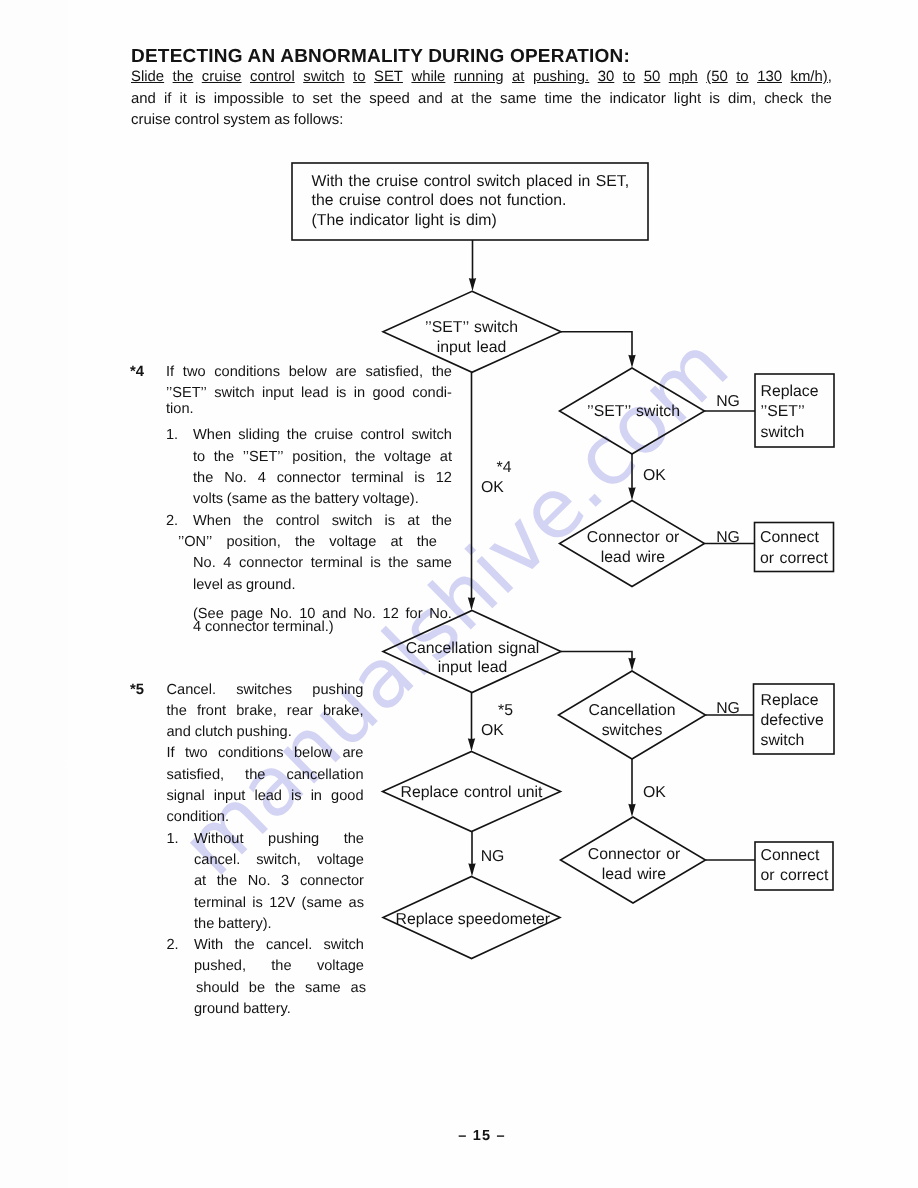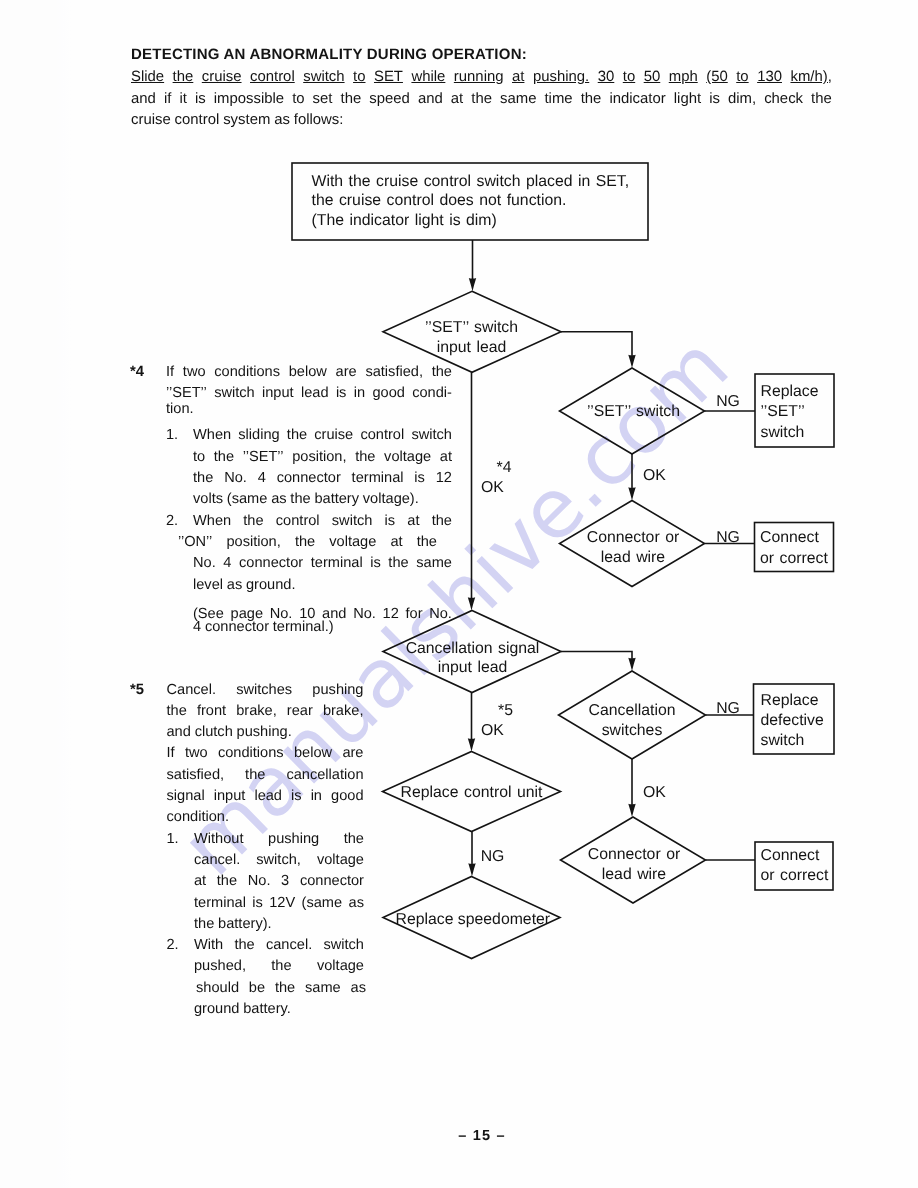--- a/index.html
+++ b/index.html
@@ -1,20 +1,20 @@
 <!DOCTYPE html>
 <html><head>
 <meta charset="utf-8">
 <style>
 html,body{margin:0;padding:0;background:#fff;}
 body{width:918px;height:1188px;font-family:"Liberation Sans",sans-serif;-webkit-font-smoothing:antialiased;text-rendering:geometricPrecision;}
 #page{position:relative;width:918px;height:1188px;overflow:hidden;background:#fefefe;color:#141414;}
 #paper{position:absolute;left:0;top:0;width:918px;height:1188px;z-index:0;background:linear-gradient(to right,#fdfdfd 0px,#fdfdfd 56px,#fdfdfe 62px,#fefefe 72px,#fefefe 918px);}
 #wm{position:absolute;left:0;top:0;width:918px;height:1188px;pointer-events:none;z-index:1;}
-#heading{position:absolute;left:131px;top:46px;font-size:15px;font-weight:bold;letter-spacing:0.22px;white-space:pre;z-index:3;}
+#heading{position:absolute;left:131px;top:46px;font-size:19px;font-weight:bold;letter-spacing:0.22px;white-space:pre;z-index:3;}
 .introl{position:absolute;left:131px;width:701px;font-size:14.9px;z-index:3;}
 .jline{display:flex;justify-content:space-between;white-space:pre;}
 .jline.nj{justify-content:flex-start;gap:0.26em;width:auto !important;}
 #pagenum{position:absolute;left:23px;top:1128px;width:918px;text-align:center;font-size:14.5px;font-weight:bold;letter-spacing:1.2px;z-index:3;}
 .nmark{position:absolute;font-size:14.8px;font-weight:bold;z-index:3;white-space:pre;}
 .nnum{position:absolute;font-size:14.6px;z-index:3;white-space:pre;}
 .nline{position:absolute;font-size:14.6px;z-index:3;}
 #chart{position:absolute;left:0;top:0;z-index:2;}
 .ftxt{font-family:"Liberation Sans",sans-serif;font-size:15.8px;fill:#141414;word-spacing:1.1px;}
 </style>

